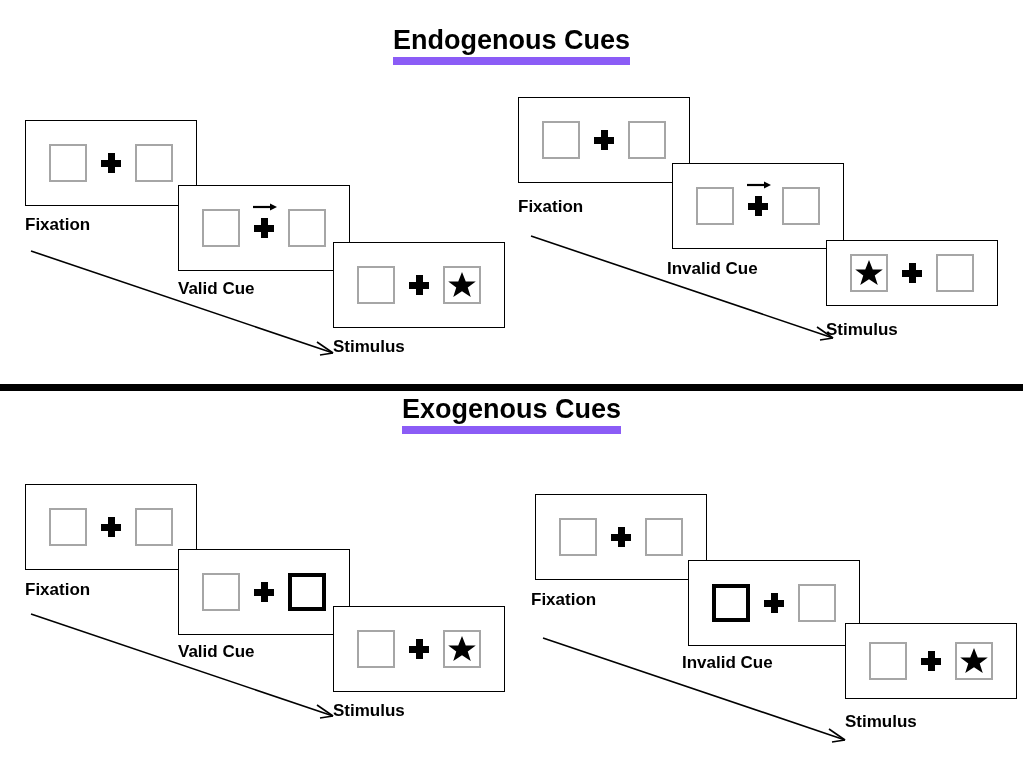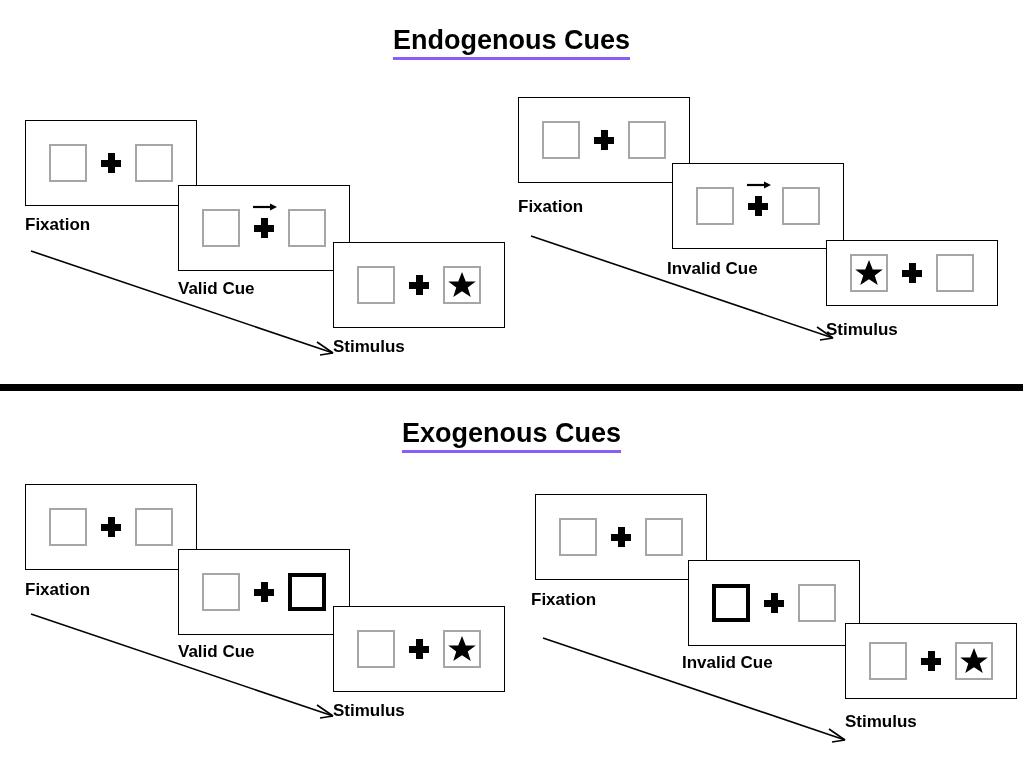--- a/index.html
+++ b/index.html
@@ -19,21 +19,21 @@
   .section-title {
     position: absolute;
     width: 100%;
     text-align: center;
     font-size: 27px;
     font-weight: bold;
     color: #000000;
     letter-spacing: 0px;
   }
   .section-title span.ttl {
-    border-bottom: 3px solid #8b5cf6;
+    border-bottom: 8px solid #8b5cf6;
     padding-bottom: 2px;
   }
 
   .divider {
     position: absolute;
     left: 0; width: 1023px;
     height: 7px;
     background: #000000;
   }
 
@@ -199,21 +199,21 @@
         </svg>
       </div>
       <div class="plus"></div>
       <div class="sq"></div>
     </div>
   </div>
   <div class="panel-label" style="left:826px; top:320px; width:172px;">Stimulus</div>
 
   <div class="divider" style="top:384px;"></div>
 
-  <div class="section-title" style="top:418px;">
+  <div class="section-title" style="top:394px;">
     <span class="ttl">Exogenous Cues</span>
   </div>
 
   <svg class="time-arrow" style="left:28px; top:608px; width:320px; height:120px;" viewBox="0 0 320 120">
     <line x1="3" y1="6" x2="305" y2="108" stroke="#000000" stroke-width="1.6"></line>
     <path d="M305 108 L289 97 M305 108 L292 110" stroke="#000000" stroke-width="1.6" fill="none"></path>
   </svg>
 
   <svg class="time-arrow" style="left:540px; top:632px; width:320px; height:120px;" viewBox="0 0 320 120">
     <line x1="3" y1="6" x2="305" y2="108" stroke="#000000" stroke-width="1.6"></line>

